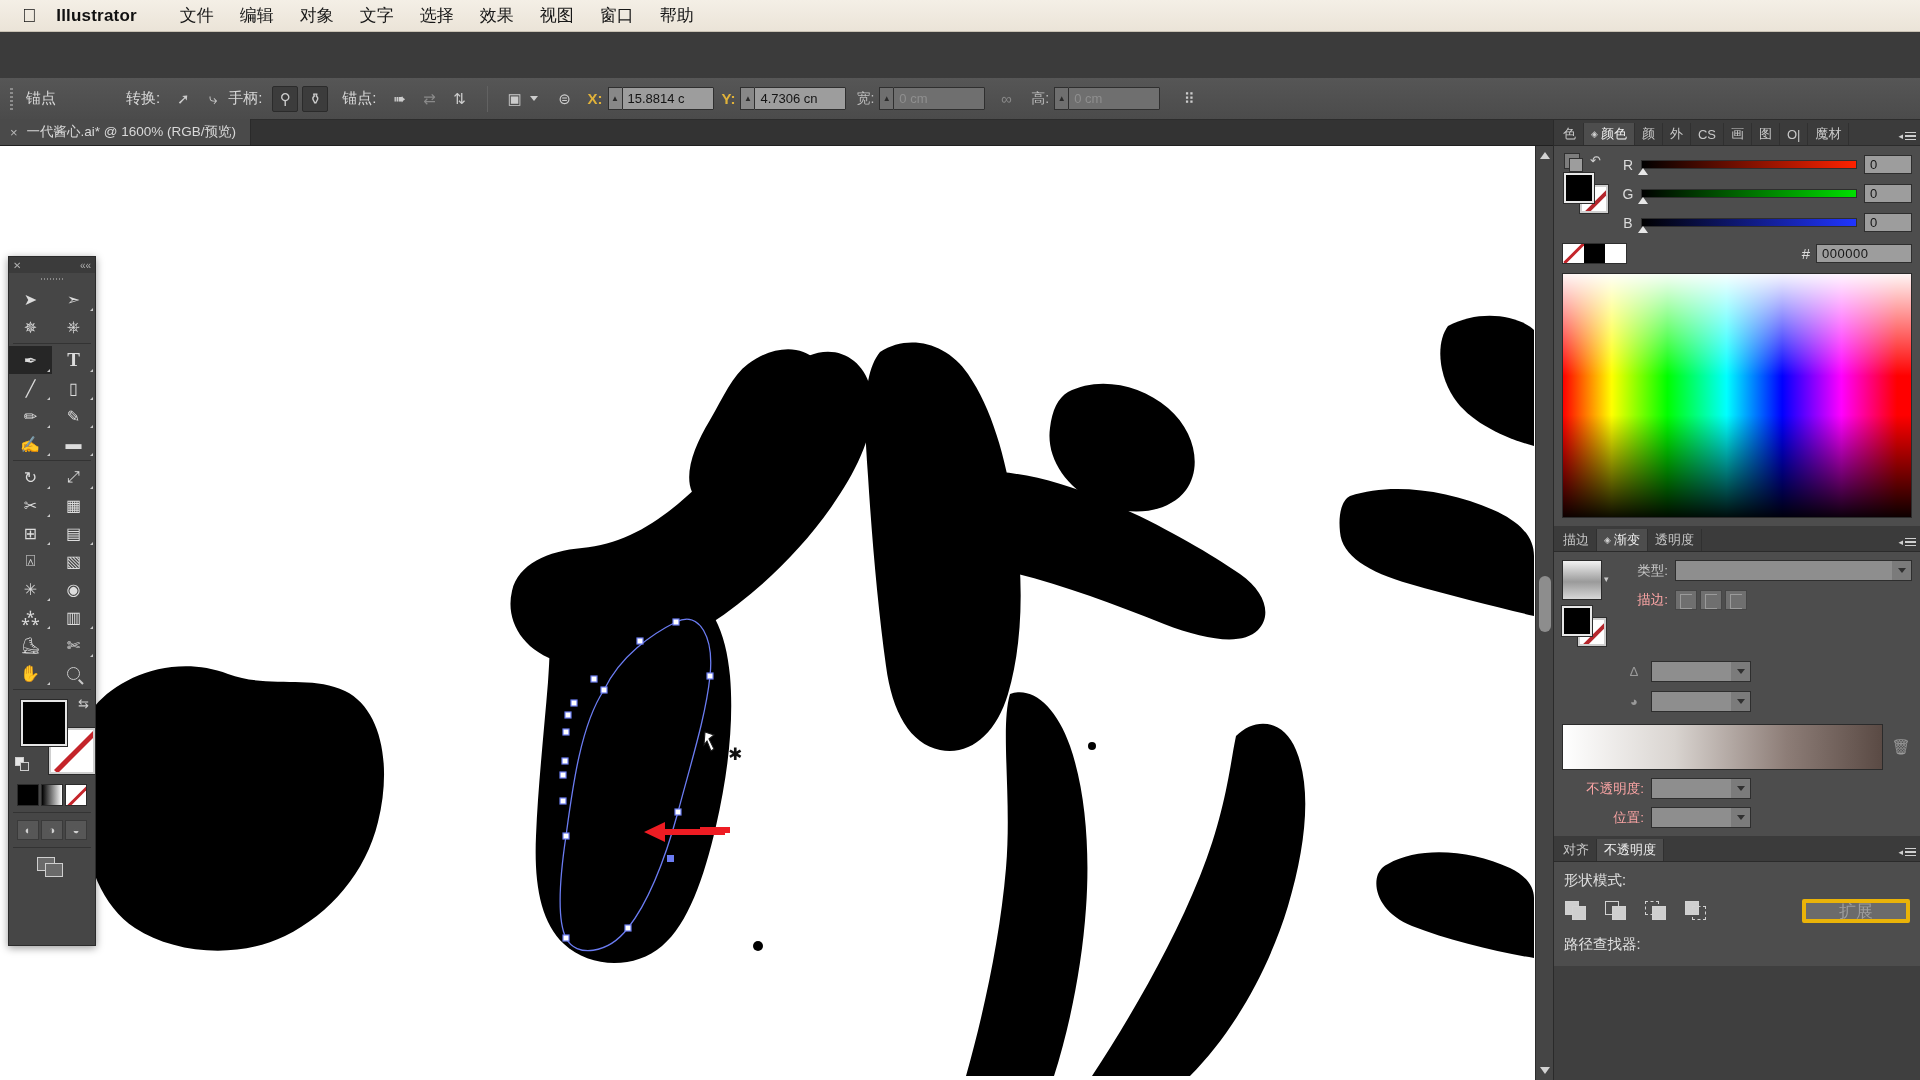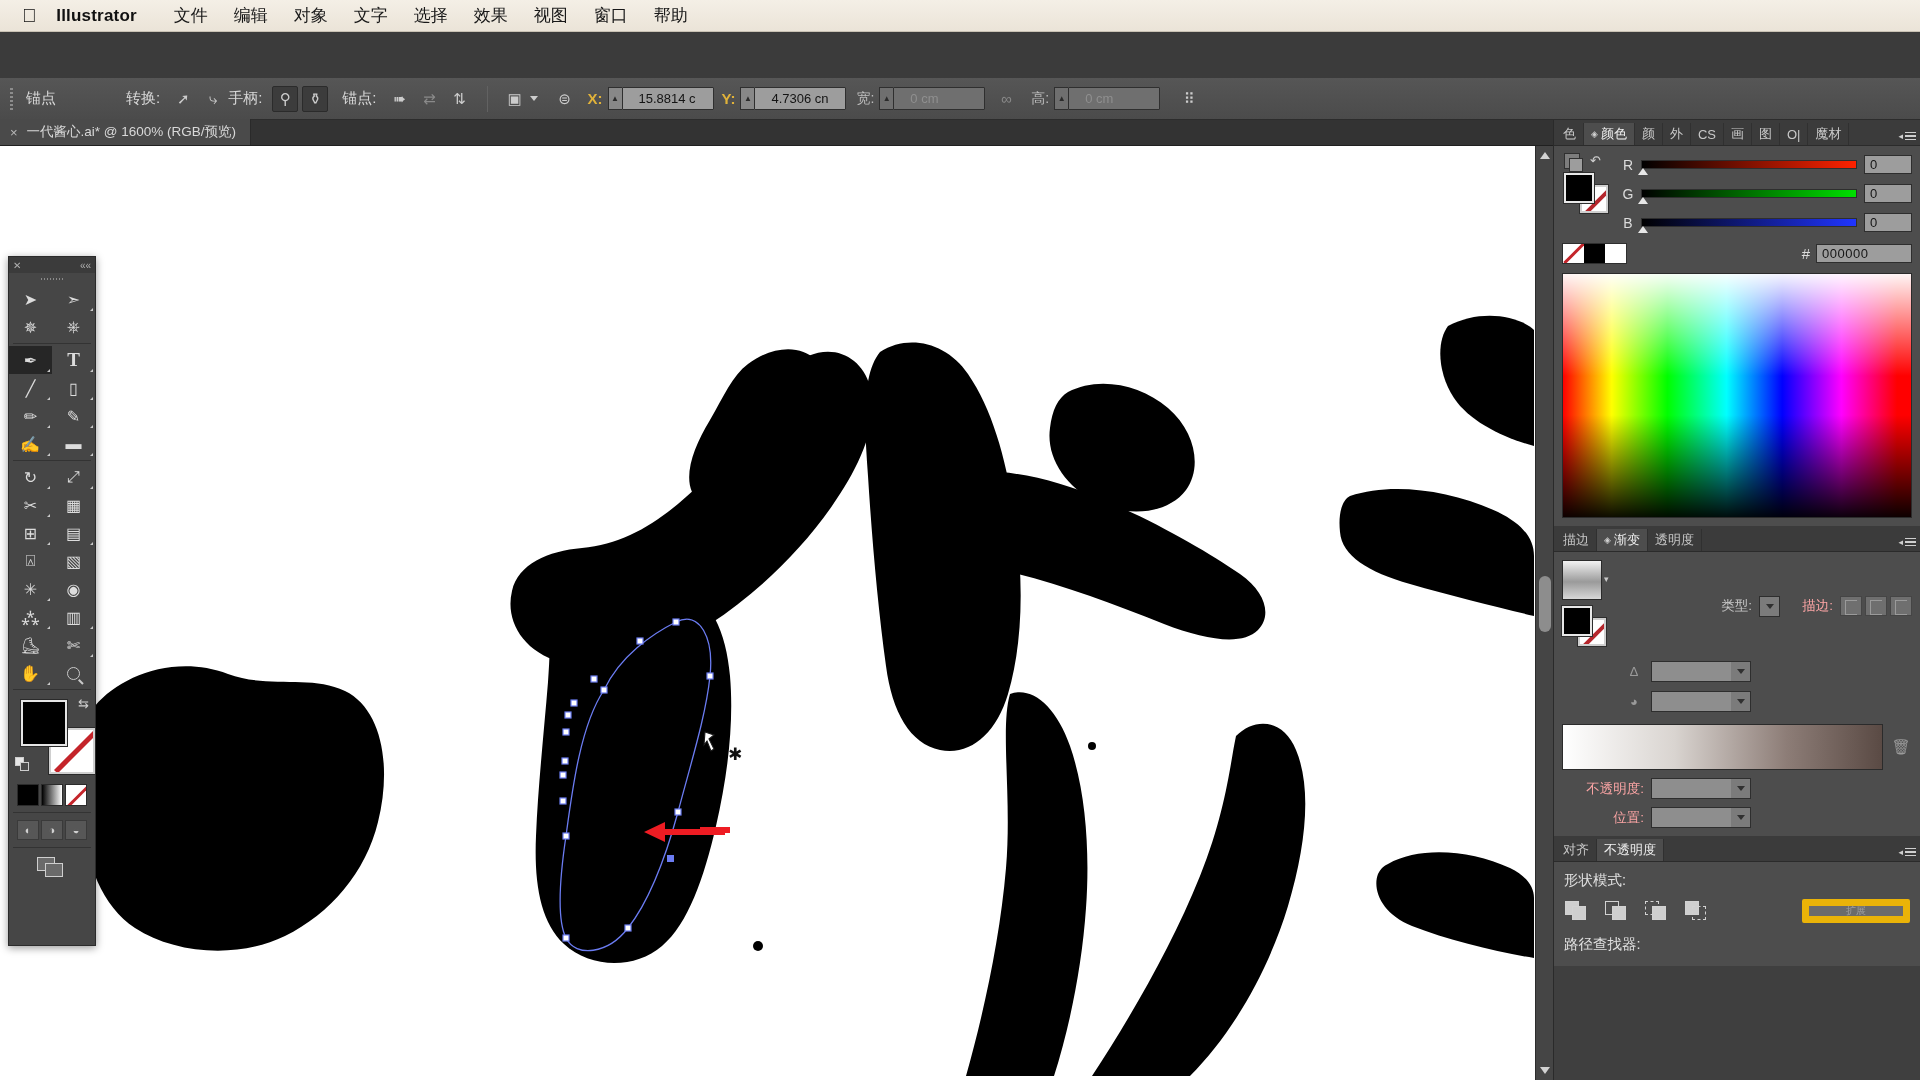--- a/index.html
+++ b/index.html
@@ -12,21 +12,21 @@
   #app { position: relative; width: 1920px; height: 1080px; }
 
   
   .mac-menubar {
     position: absolute; left: 0; top: 0; width: 1920px; height: 32px;
     background: linear-gradient(180deg, #f4efe6 0%, #ebe4d8 100%);
     border-bottom: 1px solid #c9c2b4;
     display: flex; align-items: center; padding-left: 22px; gap: 0;
   }
   .apple-logo { font-size: 19px; color: #111; margin-right: 20px; line-height: 1; }
-  .mac-app-name { font-size: 17px; font-weight: bold; color: #111; margin-right: 24px; letter-spacing: .2px;}
+  .mac-app-name { font-size: 17px; font-weight: bold; color: #111; margin-right: 30px; letter-spacing: .2px;}
   .mac-menu-item { font-size: 17px; color: #181818; padding: 0 13px; }
 
   
   .ai-titlebar {
     position: absolute; left: 0; top: 32px; width: 1920px; height: 46px;
     background: linear-gradient(180deg, #4c4c4c 0%, #3e3e3e 100%);
     border-bottom: 1px solid #2a2a2a;
     display: flex; align-items: center;
   }
   .traffic { display: flex; align-items: center; gap: 9px; margin-left: 12px; }
@@ -75,21 +75,21 @@
   .cb-sep { width:1px; height:26px; background:#3a3a3a; border-right:1px solid #626262; margin: 0 12px;}
   .cb-icon {
     width: 26px; height: 26px; display:flex; align-items:center; justify-content:center;
     color:#ccc; font-size: 15px; margin: 0 2px;
   }
   .cb-icon.boxed { background:#3c3c3c; border:1px solid #2b2b2b; border-radius:2px; }
   .cb-icon.dim { color:#8a8a8a; }
   .num-field {
     height: 23px; background: #9d9d9d; border: 1px solid #2f2f2f;
     display:flex; align-items:center; color:#141414; font-size:13px;
-    padding: 0 16px; border-radius:1px;
+    padding: 0 5px; border-radius:1px;
   }
   .num-field.w { width: 92px; }
   .num-field.dis { background: #6f6f6f; color:#8f8f8f; }
   .stepper { width:14px;height:23px;background:#888;border:1px solid #2f2f2f;border-right:none;
              display:flex;align-items:center;justify-content:center;color:#2b2b2b;font-size:8px;}
   .xy-lab { color:#e0b23a; font-size:15px; font-weight:bold; margin: 0 5px 0 8px; }
   .cb-lab2 { color:#bdbdbd; font-size:14px; margin: 0 5px 0 10px; }
 
   
   .doc-tabbar {
@@ -237,21 +237,21 @@
 
   .grad-body { background:#4d4d4d; padding: 8px; }
   .gb-row { display:flex; gap: 10px; }
   .gb-left { width: 52px; position: relative; height: 92px;}
   .gb-prev { position:absolute; left:0; top:0; width:40px;height:40px;border:1px solid #2b2b2b;
              background: linear-gradient(180deg,#f2f2f2 0%, #9a9a9a 55%, #d8d8d8 100%);}
   .gb-prev-c { position:absolute; left:42px; top:14px; color:#c8c8c8; font-size:9px;}
   .gb-fill { position:absolute; left:0; top:46px; width:30px;height:30px;background:#000;border:2px solid #e8e8e8;box-shadow:0 0 0 1px #2e2e2e;}
   .gb-str { position:absolute; left:16px; top:58px; width:28px;height:28px;background:#fff;border:2px solid #cfcfcf;box-shadow:0 0 0 1px #2e2e2e;overflow:hidden;}
   .gb-str:after{content:"";position:absolute;left:-3px;top:11px;width:40px;height:4px;background:#b5262c;transform:rotate(-45deg);}
-  .gb-right { flex:1; display:flex; gap:9px;justify-content:flex-end;}
+  .gb-right { flex:1; display:flex; flex-direction:column; gap:9px;}
   .fldrow { display:flex; align-items:center; gap: 7px;}
   .fldlab { color:#c6c6c6; font-size:13.5px; width: 44px; text-align:right; white-space:nowrap;}
   .fldlab.dim { color:#fca5a5;}
   .sel-ctl { flex:1; height:21px; background:#8e8e8e; border:1px solid #2e2e2e; display:flex; align-items:center;}
   .sel-ctl .arw { margin-left:auto; width:19px;height:19px;background:#7b7b7b;display:flex;align-items:center;justify-content:center;}
   .sel-ctl .arw b{width:0;height:0;border-left:4px solid transparent;border-right:4px solid transparent;border-top:5px solid #303030;}
   .sel-ctl.sm { flex: none; width: 100px; }
   .capbtns { display:flex; gap:3px;}
   .capb { width:22px;height:20px;background:#6f6f6f;border:1px solid #454545;position:relative;}
   .capb:after{content:"";position:absolute;left:4px;top:3px;width:11px;height:13px;border:1px solid #9a9a9a;border-right:none;}
@@ -267,21 +267,21 @@
   .pf-icons { display:flex; align-items:center; gap: 14px;}
   .pf-ico { width:26px;height:24px; position:relative;}
   .pf-ico i { position:absolute; width:14px;height:14px; border:1.5px solid #d2d2d2;}
   .pf-ico i.a{left:1px;top:2px;}
   .pf-ico i.b{left:8px;top:7px;}
   .pf-ico.f1 i.a{background:#cfcfcf;} .pf-ico.f1 i.b{background:#cfcfcf;}
   .pf-ico.f2 i.a{background:transparent;} .pf-ico.f2 i.b{background:#cfcfcf;}
   .pf-ico.f3 i{border-style:dashed;} .pf-ico.f3 i.b{background:#cfcfcf;border-style:solid;}
   .pf-ico.f4 i{border-style:dashed;} .pf-ico.f4 i.a{background:#cfcfcf;border-style:solid;}
   .expand-btn { margin-left: auto; width: 108px; height: 24px; background:#6b6b6b;
-                border:7px solid #eab308; color:#9d9d9d; font-size:10px;
+                border:4px solid #eab308; color:#9d9d9d; font-size:17px;
                 display:flex;align-items:center;justify-content:center;border-radius:2px;}
   .pf-title2 { color:#e0e0e0; font-size:14.5px; margin-top: 12px;}
 </style>
 </head>
 <body>
 
 <div id="app">
 
   <div class="mac-menubar">
     <span class="apple-logo"></span>

